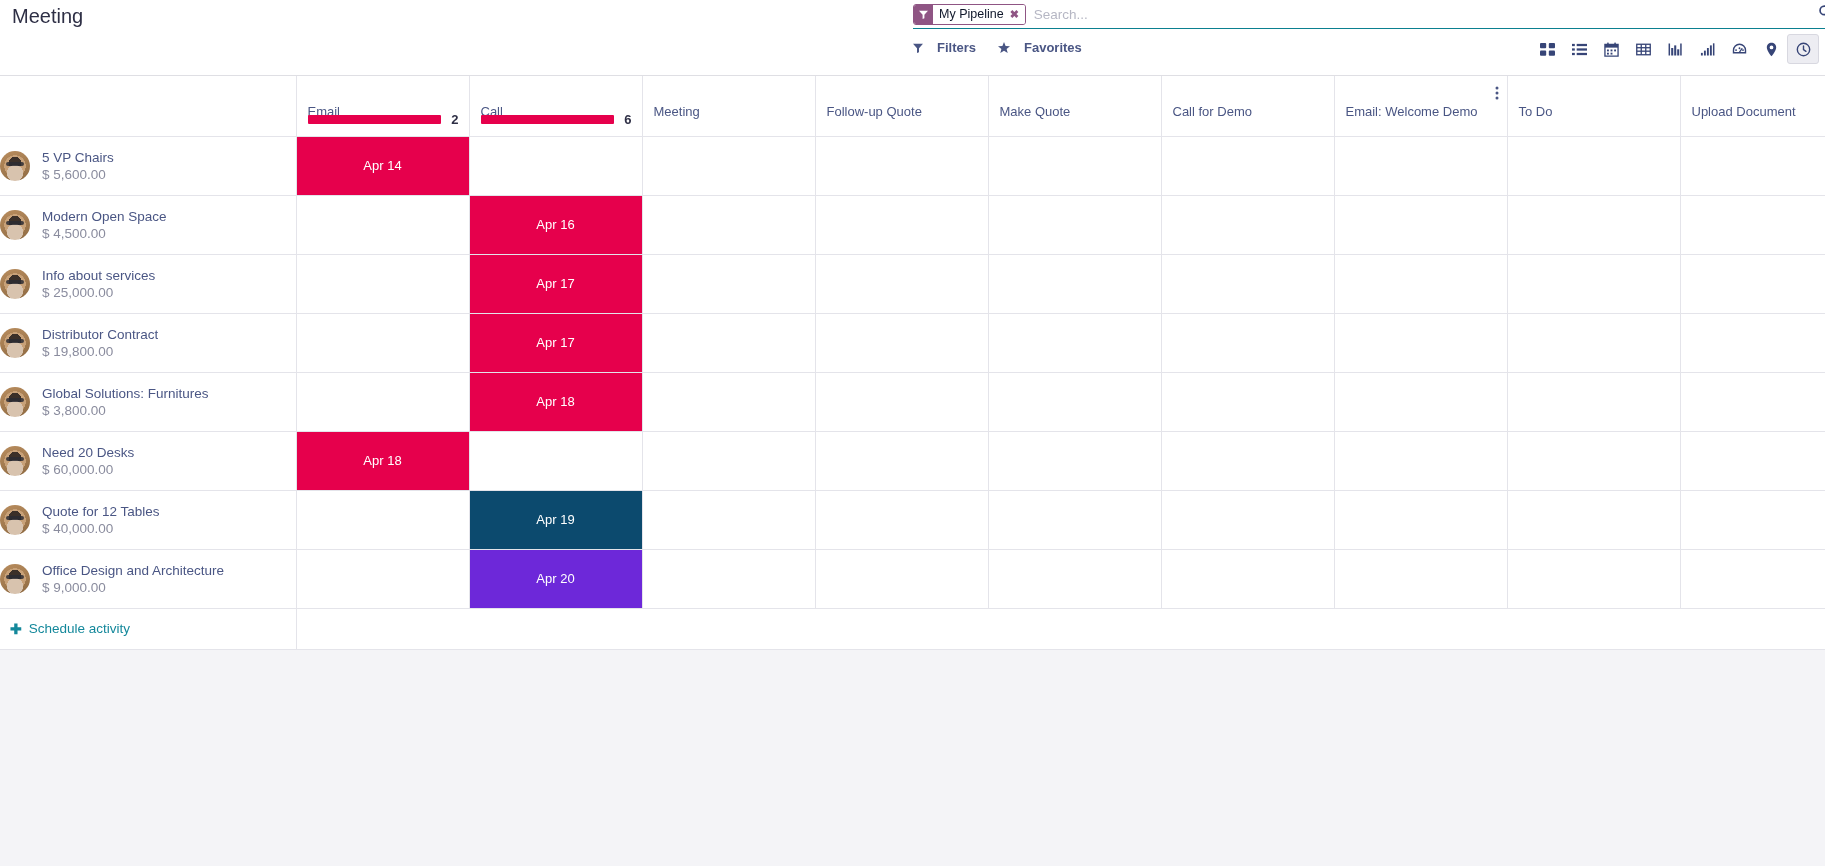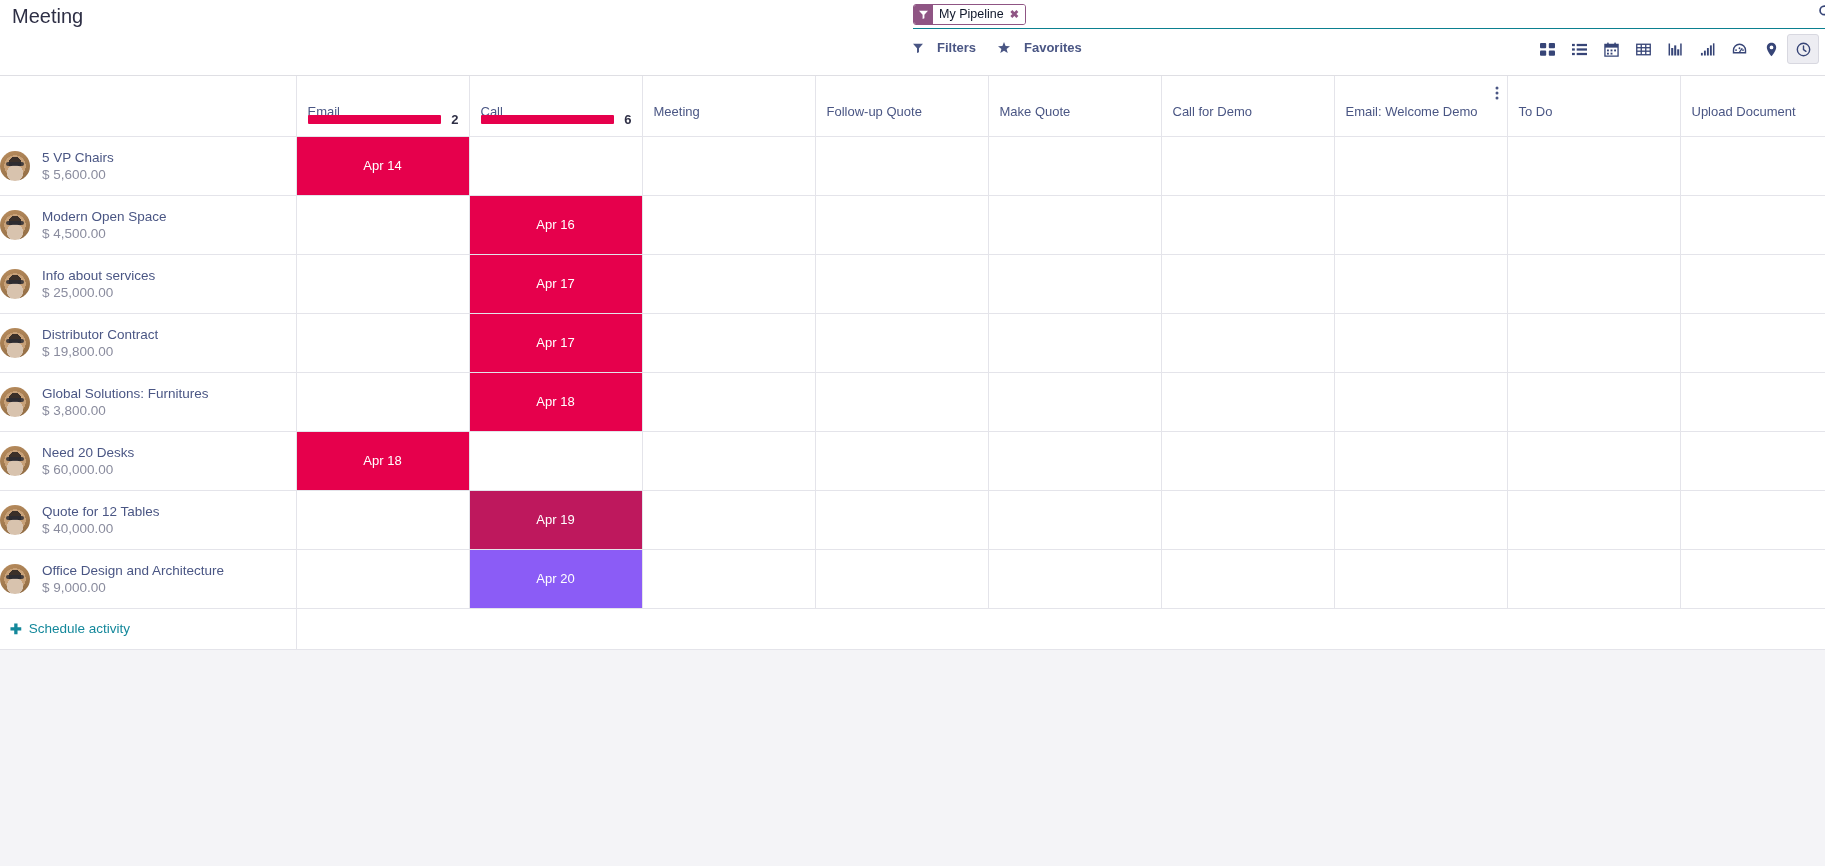--- a/index.html
+++ b/index.html
@@ -346,20 +346,21 @@
       <div class="facet">
         <span class="facet-icon">
           <svg width="9" height="9" viewBox="0 0 12 12" fill="currentColor" aria-hidden="true">
             <path d="M0 1h12L7.2 6.4V11L4.8 12V6.4z"></path>
           </svg>
         </span>
         <span class="facet-label">My Pipeline</span>
         <span class="facet-close">✖</span>
       </div>
 
+      <input class="search-input" type="text" placeholder="Search..." style="">
 
       <span class="search-toggle-icon">
         <svg width="15" height="15" viewBox="0 0 16 16" fill="none" stroke="currentColor" stroke-width="1.8" aria-hidden="true">
           <circle cx="6.8" cy="6.8" r="4.6"></circle>
           <line x1="10.3" y1="10.3" x2="14.6" y2="14.6" stroke-linecap="round"></line>
         </svg>
       </span>
     </div>
   </div>
 
@@ -794,21 +795,21 @@
               <div class="avatar"></div>
               <div class="rec-text">
                 <div class="rec-title">Quote for 12 Tables</div>
                 <div class="rec-sub">$ 40,000.00</div>
               </div>
             </div>
           </td>
           <td class="act-cell empty">
             <span class="chip"></span>
           </td>
-          <td class="act-cell filled" style="background: #be185d; margin-left: 24px;">
+          <td class="act-cell filled" style="background: #0c4a6e; margin-left: 24px;">
             <span class="chip">Apr 19</span>
           </td>
           <td class="act-cell empty">
             <span class="chip"></span>
           </td>
           <td class="act-cell empty">
             <span class="chip"></span>
           </td>
           <td class="act-cell empty">
             <span class="chip"></span>
@@ -832,21 +833,21 @@
               <div class="avatar"></div>
               <div class="rec-text">
                 <div class="rec-title">Office Design and Architecture</div>
                 <div class="rec-sub">$ 9,000.00</div>
               </div>
             </div>
           </td>
           <td class="act-cell empty">
             <span class="chip"></span>
           </td>
-          <td class="act-cell filled" style="background: #8b5cf6;">
+          <td class="act-cell filled" style="background: #6d28d9;">
             <span class="chip">Apr 20</span>
           </td>
           <td class="act-cell empty">
             <span class="chip"></span>
           </td>
           <td class="act-cell empty">
             <span class="chip"></span>
           </td>
           <td class="act-cell empty">
             <span class="chip"></span>

